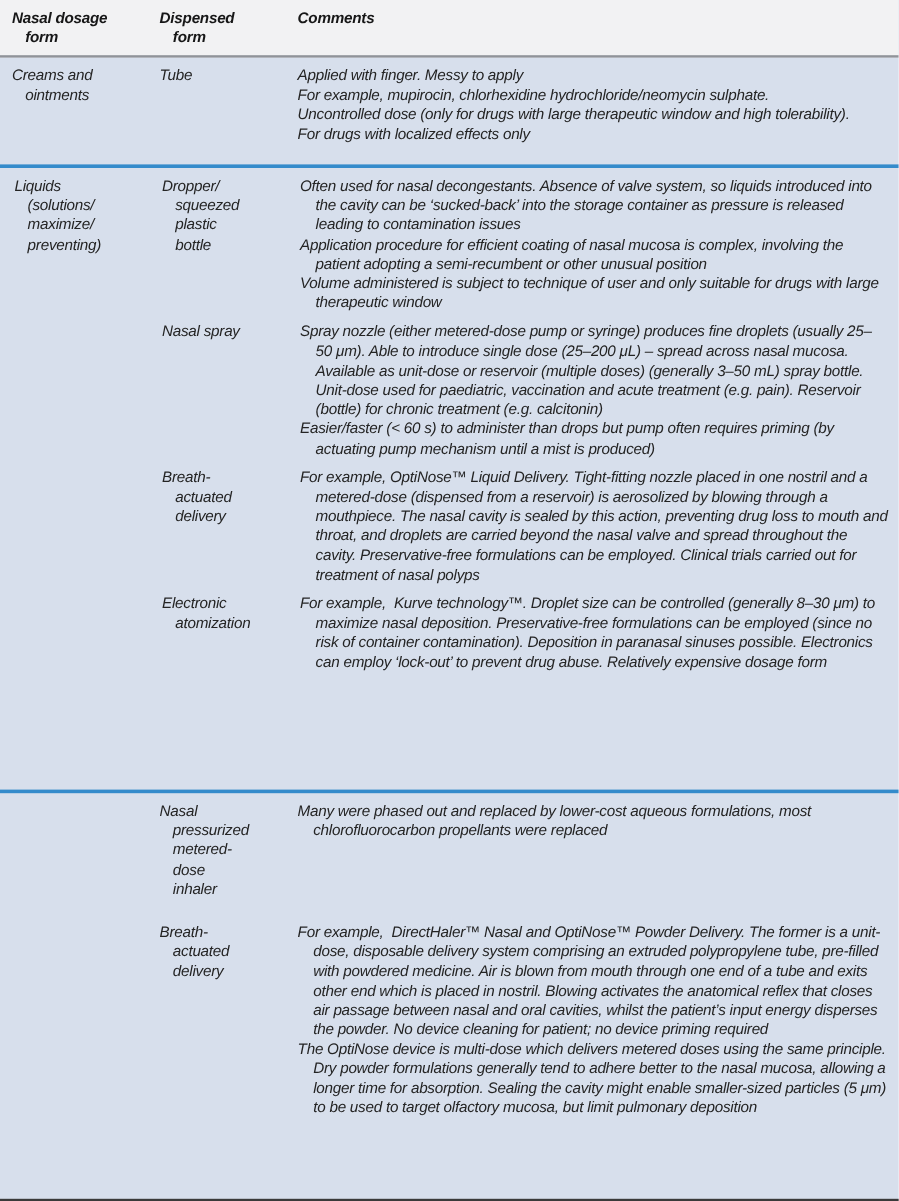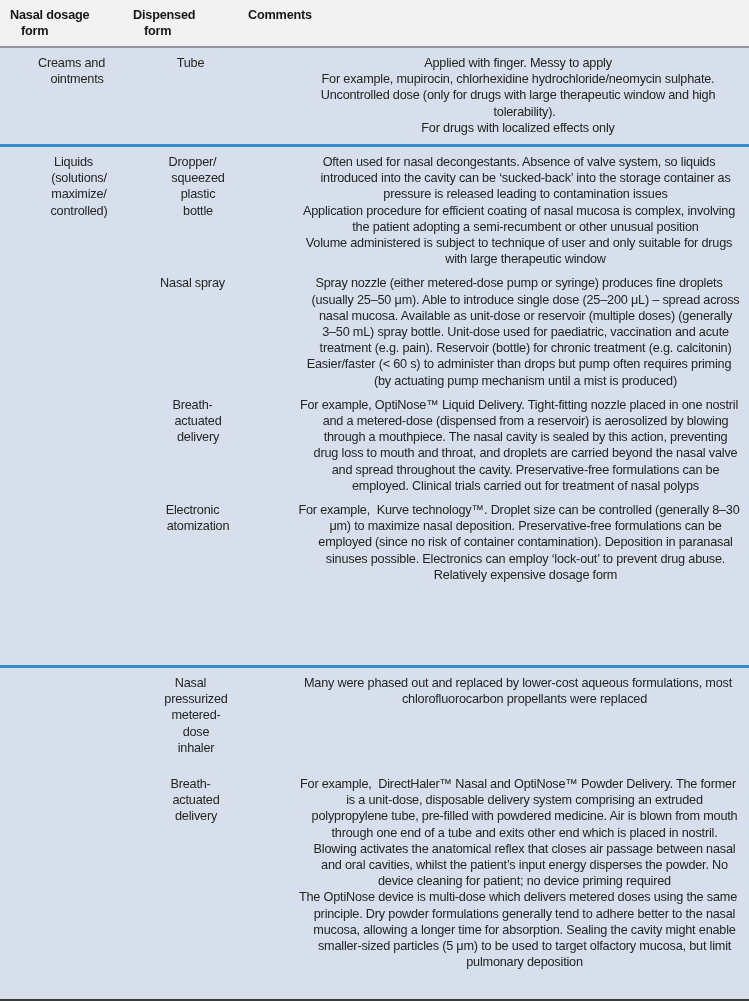--- a/index.html
+++ b/index.html
@@ -19,34 +19,33 @@
     height:48px;
     padding:7px 9px 0 10px;
     border-bottom:2px solid #909399;
     font-weight:bold;
     color:#171717;
   }
   
   .section {
     padding:7px 9px 8px 10px;
     box-sizing:border-box;
-    text-align:center;
   }
   .section + .section { border-top:3px solid #348bcb; }
   .sec-1 { min-height:89px; }
   .sec-2 { min-height:521px;padding-left:12px; }
   .sec-3 { min-height:341px; }
   .entries { grid-column:2 / 4; }
-  .entry { display:grid; grid-template-columns:115px 1fr;gap:48px; }
+  .entry { display:grid; grid-template-columns:115px 1fr; }
   .entry + .entry { margin-top:8px; }
   .sec-3 .entry + .entry { margin-top:20px; }
   .ln { white-space:nowrap; }
   .ln.cont { padding-left:11px; }
   .para { padding-left:13px; text-indent:-13px; }
-  .cell { min-width:0; }
+  .cell { min-width:0;font-style:italic; }
 </style>
 </head>
 <body>
 
 <div id="table-root">
   <div id="table-header" class="row-grid">
       <div class="cell">
         <div class="ln">Nasal dosage</div>
         <div class="ln cont">form</div>
       </div>
@@ -76,21 +75,21 @@
               <div class="para">For drugs with localized effects only</div>
             </div>
           </div>
         </div>
       </div>
       <div class="section row-grid sec-2">
         <div class="cell form">
           <div class="ln">Liquids</div>
           <div class="ln cont">(solutions/</div>
           <div class="ln cont">maximize/</div>
-          <div class="ln cont">controlled)</div>
+          <div class="ln cont">preventing)</div>
         </div>
         <div class="entries">
           <div class="entry">
             <div class="cell dispensed">
               <div class="ln">Dropper/</div>
               <div class="ln cont">squeezed</div>
               <div class="ln cont">plastic</div>
               <div class="ln cont">bottle</div>
             </div>
             <div class="cell comments">

